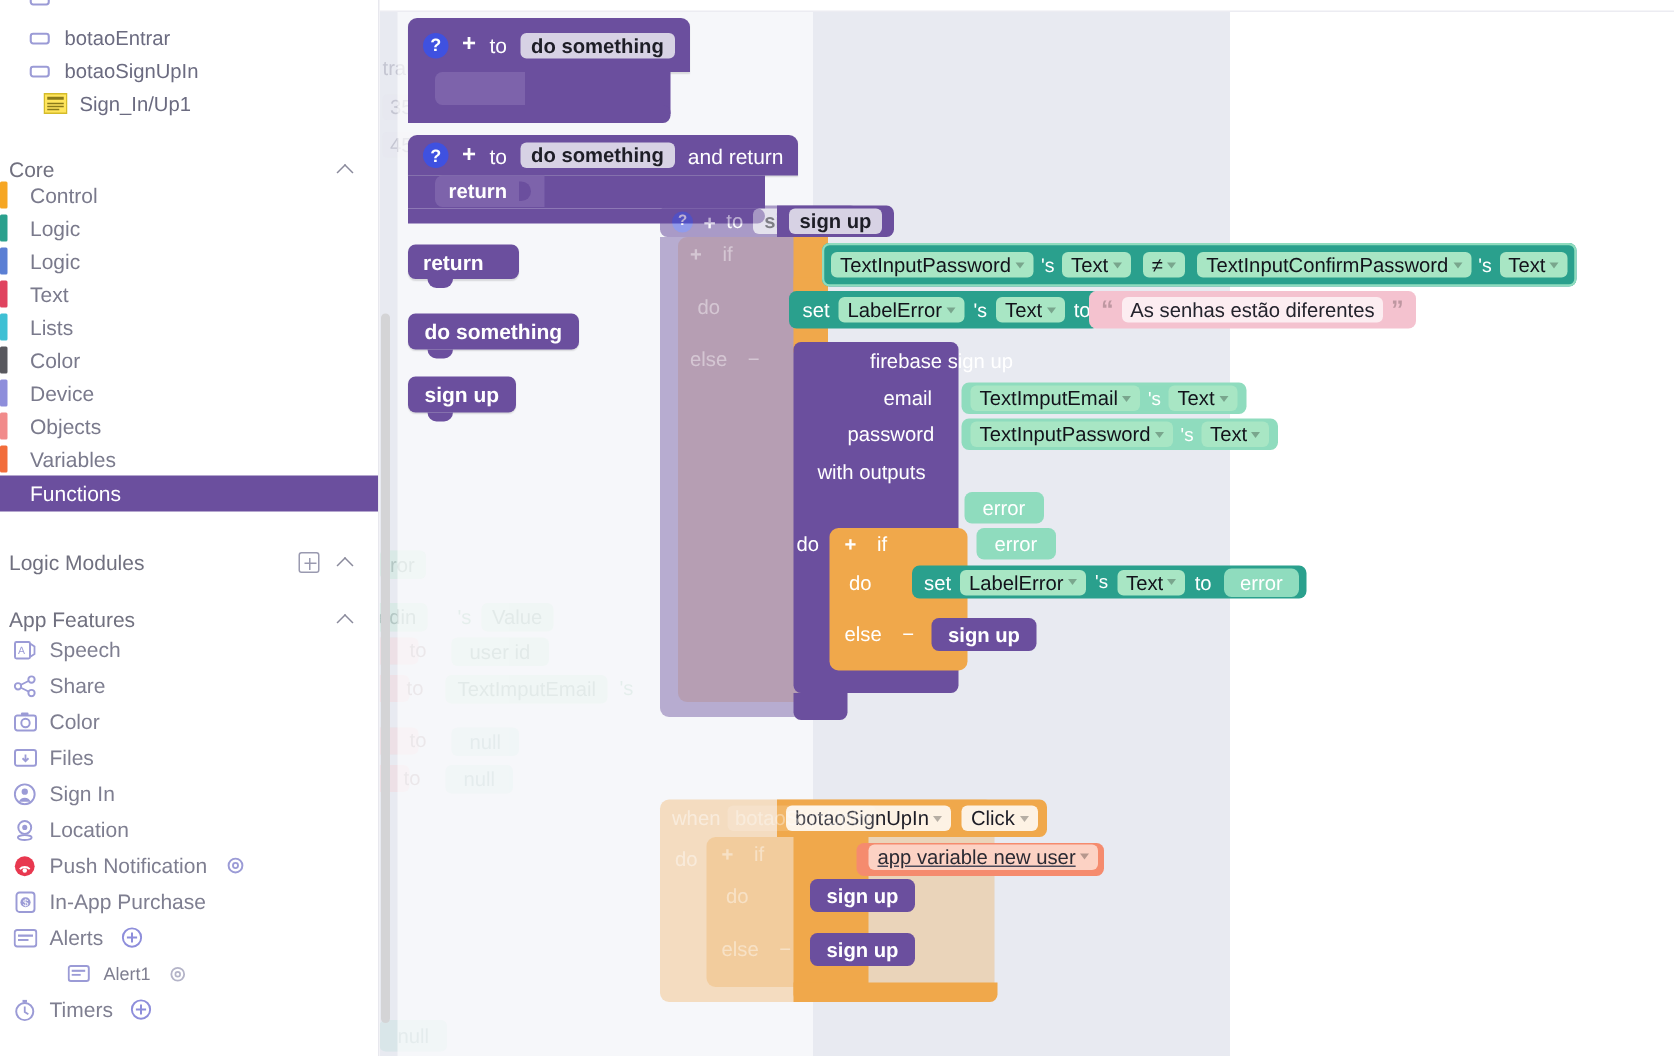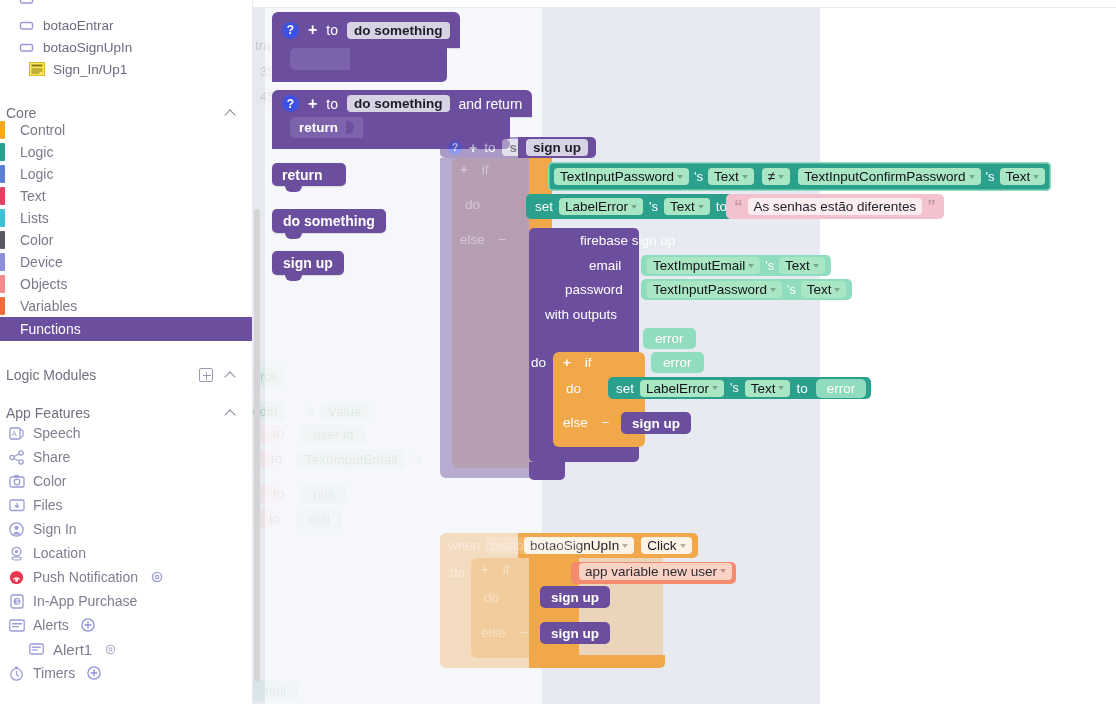--- a/index.html
+++ b/index.html
@@ -57,21 +57,21 @@
     position:absolute; left:0; top:2px; width:5px; height:18px; border-radius:1px;
   }
   .cat-row.active {
     background:#6b4f9e; color:#ffffff; height:24px;
   }
 
   .feat-row {
     display:flex; align-items:center; gap:8px;
     height:24px; padding-left:8px; font-size:14px; color:#7e7e90;
   }
-  .feat-row.sub { padding-left:28px; font-size:15px; }
+  .feat-row.sub { padding-left:44px; font-size:12px; }
   .feat-row .trail { display:inline-flex; align-items:center; margin-left:4px; }
 
   
   #sb-scroll {
     position:absolute; left:254px; top:209px; width:6px; height:473px;
     background:#d4d4d6; border-radius:3px; z-index:45;
   }
 
   
   #canvas {
@@ -592,21 +592,21 @@
   </div>
   <div style="position:absolute;left:231px;top:590px;z-index:31;color:#fff;font-size:13.5px;opacity:.42;">do</div>
   <div style="position:absolute;left:228px;top:625px;z-index:31;color:#fff;font-size:13.5px;opacity:.42;">
     <span>else</span>
     <span style="margin-left:10px;">−</span>
   </div>
 
   <div style="position:absolute;left:276px;top:558px;width:50px;height:110px;background:#f0a84b;z-index:32;"></div>
   <div style="position:absolute;left:276px;top:655px;width:136px;height:13px;background:#f0a84b;border-radius:0 0 5px 5px;z-index:32;"></div>
 
-  <div class="pill salm" style="position:absolute;left:318px;top:562px;height:22px;padding:0 4px 4px 8px;z-index:34;border-radius:5px;">
+  <div class="pill salm" style="position:absolute;left:318px;top:562px;height:22px;padding:0 4px 4px 8px;z-index:34;border-radius:5px;text-decoration:underline;">
     <span class="dd sal">
       <span>app variable new user</span>
         <span class="mini-tri"></span>
     </span>
   </div>
 
   <div class="pill purp" style="position:absolute;left:287px;top:586px;height:22px;padding:0 11px;z-index:34;border-radius:5px;color:#fff;font-size:13.5px;font-weight:bold;">
     <span>sign up</span>
   </div>
 

